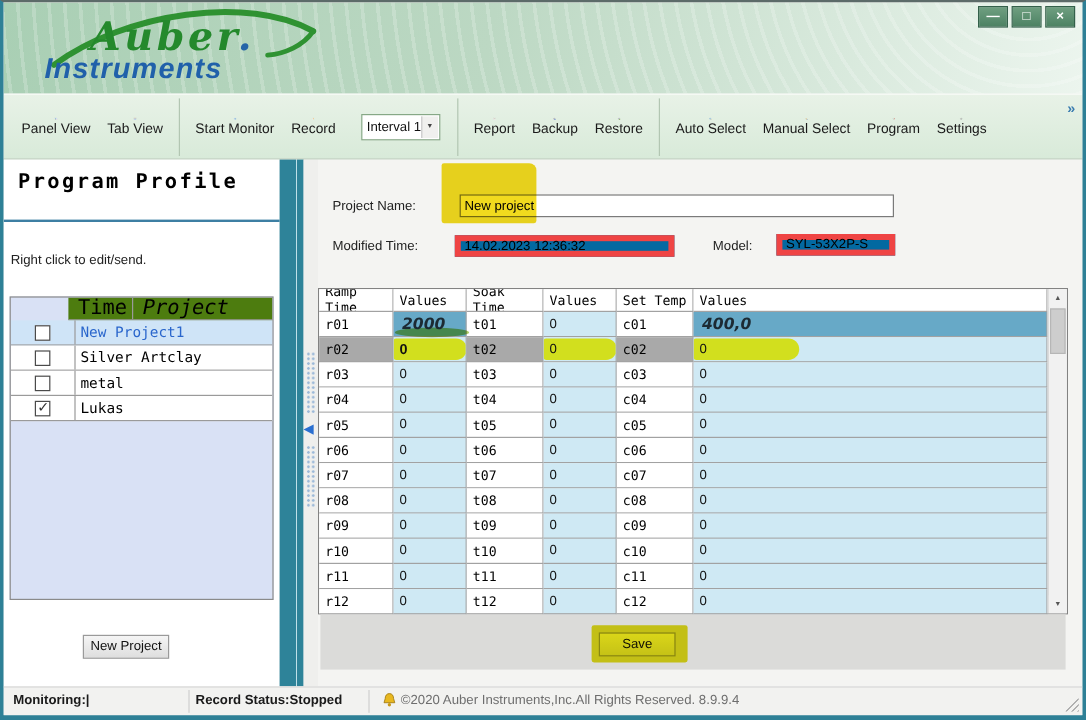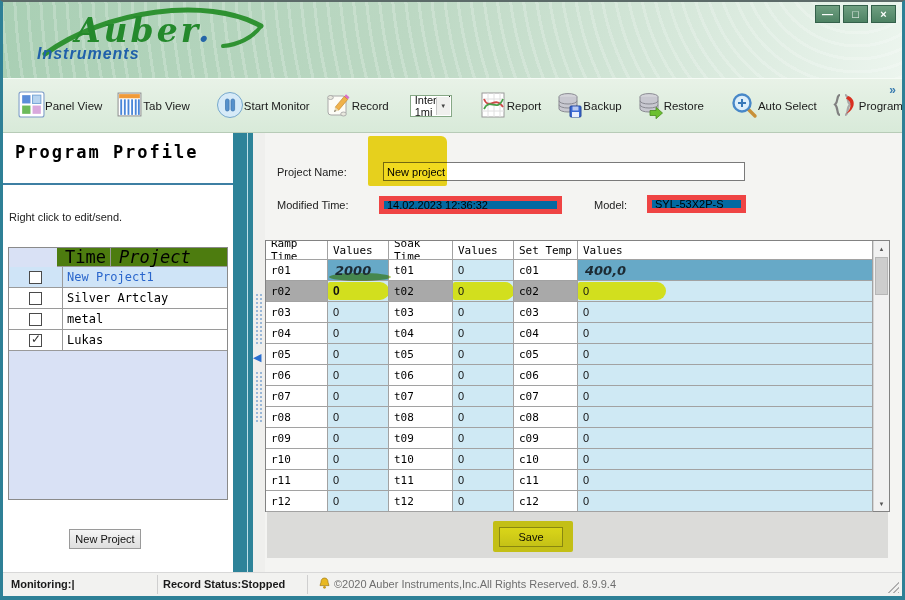--- a/index.html
+++ b/index.html
@@ -13,29 +13,29 @@
   .header{position:absolute;left:0;right:0;top:0;height:76px;
     background:
       repeating-radial-gradient(circle at 95% -60%, rgba(255,255,255,0) 0 10px, rgba(255,255,255,.20) 10px 13px),
       linear-gradient(100deg,#a9cfb4 0%,#bcd8c3 45%,#ecf5ee 100%);}
   .logo{position:absolute;left:32px;top:2px;width:250px;height:72px;}
   .swoosh{position:absolute;left:0;top:0;}
   .brand1{position:absolute;left:40px;top:10px;font-family:"DejaVu Serif",serif;font-style:italic;font-weight:bold;
     font-size:33px;color:#24892c;letter-spacing:3px;line-height:1;}
   .brand1 .bdot{color:#2565a8;}
   .brand2{position:absolute;left:2px;top:42px;font-family:"Liberation Sans",sans-serif;font-style:italic;font-weight:bold;
-    font-size:16px;color:#2060aa;letter-spacing:1px;line-height:1;}
+    font-size:24px;color:#2060aa;letter-spacing:1px;line-height:1;}
   .win-buttons{position:absolute;right:6px;top:3px;display:flex;gap:3px;}
   .win-btn{width:25px;height:18px;background:linear-gradient(#6f9f81,#4d8263);border:1px solid #33604a;
     color:#fff;font-size:11px;line-height:16px;text-align:center;cursor:default;font-weight:bold;}
   
   .toolbar{position:absolute;left:0;right:0;top:76px;height:55px;
     background:linear-gradient(#e8f2e7,#d8ead9);border-top:1px solid #f5fbf5;border-bottom:1px solid #b7cbb7;
     display:flex;align-items:center;padding-left:8px;}
-  .tb-btn{display:flex;flex-direction:row;align-items:center;justify-content:center;height:50px;
+  .tb-btn{display:flex;flex-direction:column;align-items:center;justify-content:center;height:50px;
     padding:17px 4px;margin:0 3px;font-size:11.5px;color:#1a1a1a;white-space:nowrap;cursor:default;}
   .tb-btn svg{display:block;margin-bottom:2px;}
   .tb-sep{width:1px;height:48px;background:#b2c6b2;margin:0 6px;}
   .combo{width:66px;height:22px;background:#fff;border:1px solid #86a886;display:flex;align-items:center;
     margin:0 8px 0 14px;font-size:11px;color:#111;position:relative;padding-left:4px;}
   .combo .arrow-box{position:absolute;right:1px;top:1px;bottom:1px;width:14px;background:#f0f0ee;
     border-left:1px solid #c8c8c8;display:flex;align-items:center;justify-content:center;font-size:6px;color:#444;}
   .tb-overflow{position:absolute;right:6px;top:4px;color:#3a7cb0;font-weight:bold;font-size:12px;}
   
   .sidebar{position:absolute;left:0;top:131px;width:230px;bottom:24px;background:#fff;}
@@ -235,34 +235,34 @@
       <svg width="28" height="28" viewBox="0 0 28 28">
         <line x1="18" y1="18" x2="25" y2="25" stroke="#c89038" stroke-width="3.4" stroke-linecap="round"></line>
         <circle cx="12" cy="12" r="8.5" fill="#ddeefa" stroke="#4888c8" stroke-width="2.4"></circle>
         <line x1="8" y1="12" x2="16" y2="12" stroke="#3878b8" stroke-width="2"></line>
         <line x1="12" y1="8" x2="12" y2="16" stroke="#3878b8" stroke-width="2"></line>
       </svg>
       <span>Auto Select</span>
     </div>
     <div class="tb-btn">
       <svg width="28" height="28" viewBox="0 0 28 28">
-        <path d="M9 4 C5 4 8 10 4 13.5 C8 17 5 24 9 24" stroke="#808080" stroke-width="2.2" fill="none"></path>
-        <path d="M14 4 C18 4 15 10 19 13.5 C15 17 18 24 14 24" stroke="#a8a8a8" stroke-width="2.2" fill="none"></path>
-        <path d="M17 5 C25 7.5 25 18 15 23 C21 17.5 21 10 15 7.5 Z" fill="#d83020"></path>
-      </svg>
-      <span>Program</span>
-    </div>
-    <div class="tb-btn">
-      <svg width="28" height="28" viewBox="0 0 28 28">
         <rect x="19" y="16" width="6.5" height="8" rx="1" fill="#4878c8"></rect>
         <ellipse cx="17" cy="16" rx="7" ry="5.5" fill="#f0d4a0" stroke="#c8a060" stroke-width="0.8"></ellipse>
         <rect x="2" y="12" width="14" height="4.6" rx="2.3" fill="#f0d4a0" stroke="#c8a060" stroke-width="0.8"></rect>
         <path d="M12 17.5 q2.5 3.5 7 3.5" stroke="#c8a060" fill="none" stroke-width="0.9"></path>
       </svg>
       <span>Manual Select</span>
+    </div>
+    <div class="tb-btn">
+      <svg width="28" height="28" viewBox="0 0 28 28">
+        <path d="M9 4 C5 4 8 10 4 13.5 C8 17 5 24 9 24" stroke="#808080" stroke-width="2.2" fill="none"></path>
+        <path d="M14 4 C18 4 15 10 19 13.5 C15 17 18 24 14 24" stroke="#a8a8a8" stroke-width="2.2" fill="none"></path>
+        <path d="M17 5 C25 7.5 25 18 15 23 C21 17.5 21 10 15 7.5 Z" fill="#d83020"></path>
+      </svg>
+      <span>Program</span>
     </div>
     <div class="tb-btn">
       <svg width="28" height="28" viewBox="0 0 28 28">
         <circle cx="14" cy="14" r="9.5" fill="none" stroke="#9a9a9a" stroke-width="4.5" stroke-dasharray="4.4 3"></circle>
         <circle cx="14" cy="14" r="7.5" fill="#c4c4c4" stroke="#888"></circle>
         <circle cx="14" cy="14" r="2.8" fill="#eeeeec" stroke="#777"></circle>
       </svg>
       <span>Settings</span>
     </div>
     <div class="tb-overflow">»</div>

